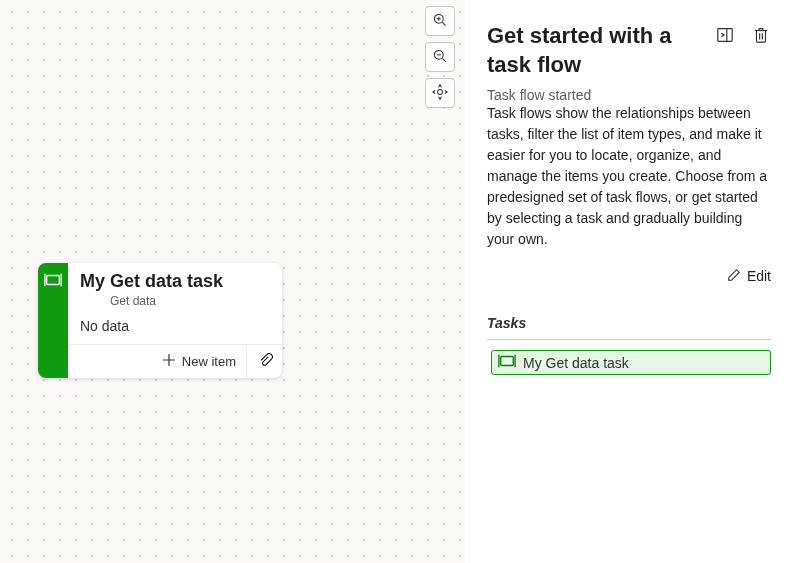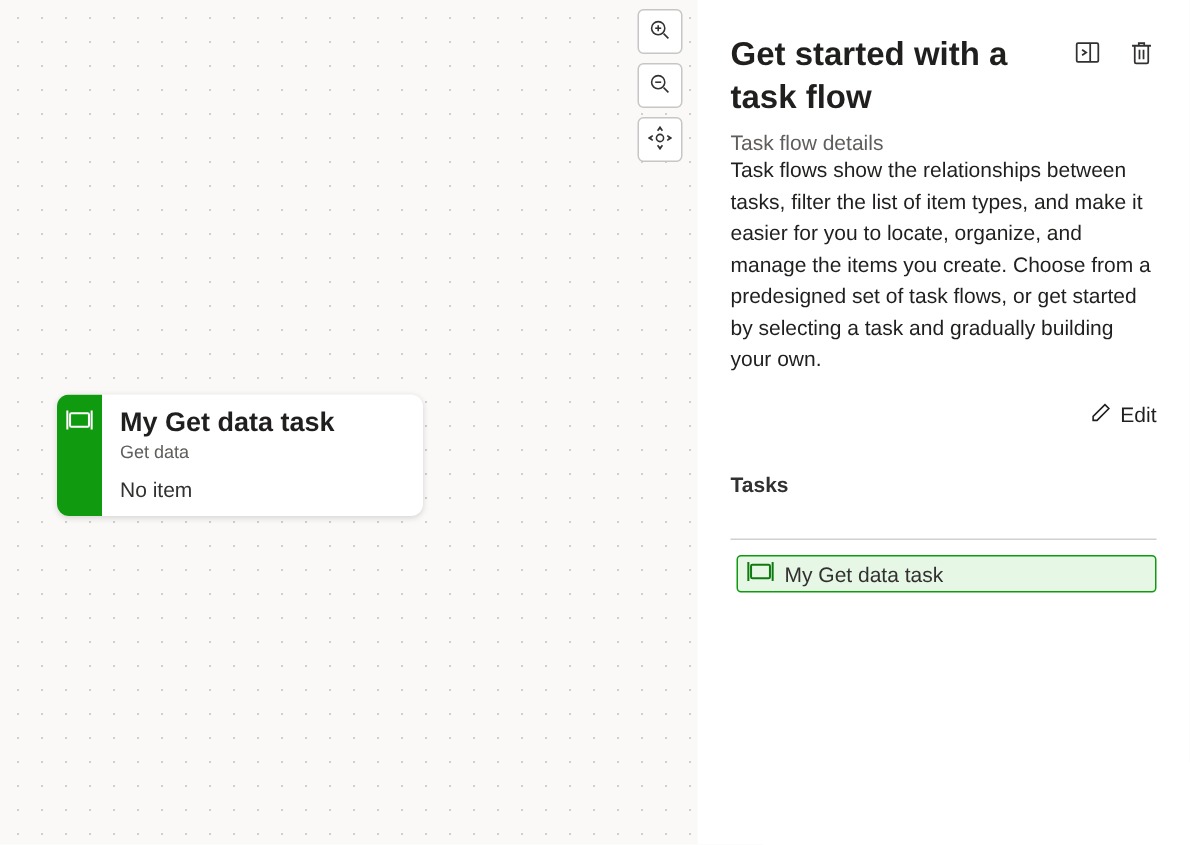--- a/index.html
+++ b/index.html
@@ -58,21 +58,21 @@
     background: #0f9a0f;
     display: flex;
     align-items: flex-start;
     justify-content: center;
     padding-top: 10px;
   }
   .stripe svg { width: 18px; height: 14px; }
   .task-card .card-body { flex: 1; display:flex; flex-direction:column; }
   .card-head { padding: 8px 12px 4px 12px; }
   .task-title { font-size: 18px; font-weight: 600; color: #201f1e; }
-  .task-subtitle { font-size: 12px; color: #605e5c; margin-top: 2px; }
+  .task-subtitle { font-size: 12px; color: #605e5c; margin-top: 2px; margin-left: 30px; }
   .task-noitems { font-size: 14px; color: #323130; padding: 6px 12px 10px 12px; }
   .card-footer {
     border-top: 1px solid #edebe9;
     display: flex;
     align-items: center;
     justify-content: flex-end;
     height: 34px;
   }
   .new-item-btn {
     display: flex; align-items: center; gap: 6px;
@@ -113,21 +113,21 @@
     background: none; border: none; cursor: pointer;
     display:flex; align-items:center; justify-content:center;
     color:#323130;
   }
   .icon-btn svg { width: 18px; height: 18px; }
   .panel-subtitle { font-size: 14px; color: #605e5c; margin-top: 8px; }
   .panel-body { font-size: 14px; color: #201f1e; line-height: 1.5; }
   .edit-row { display:flex; justify-content:flex-end; margin-top: 18px; }
   .edit-link { display:flex; align-items:flex-start; gap:6px; cursor:pointer; font-size:14px; color:#201f1e; }
   .edit-link svg { width:14px; height:14px; }
-  .section-label { font-size: 14px; font-weight:600; margin-top: 30px; padding-bottom: 28px; border-bottom:1px solid #d2d0ce; }
+  .section-label { font-size: 14px; font-weight:600; margin-top: 30px; padding-bottom: 8px; border-bottom:1px solid #d2d0ce;font-style:italic; }
   .task-count { font-size: 14px; font-weight:600; margin-top: 22px; margin-left:4px; }
   .task-chip {
     margin-top: 10px;
     display: inline-flex;
     align-items: center;
     gap: 7px;
     padding: 3px 10px 3px 6px;
     border: 1px solid #0f9a0f;
     background: #e6f7e6;
     border-radius: 3px;
@@ -187,21 +187,39 @@
           <line x1="1" y1="0" x2="1" y2="14"></line>
           <line x1="19" y1="0" x2="19" y2="14"></line>
         </svg>
       </span>
     </div>
     <div class="card-body">
       <div class="card-head">
         <div class="task-title">My Get data task</div>
         <div class="task-subtitle">Get data</div>
       </div>
-      <div class="task-noitems">No item</div>
+      <div class="task-noitems">No data</div>
+      <div class="card-footer">
+        <button class="new-item-btn">
+          <span>
+            <svg width="14" height="14" viewBox="0 0 14 14" stroke="currentColor" stroke-width="1.2">
+              <line x1="7" y1="1" x2="7" y2="13"></line>
+                <line x1="1" y1="7" x2="13" y2="7"></line>
+            </svg>
+          </span>
+          <span>New item</span>
+        </button>
+        <button class="attach-btn" aria-label="Attach">
+          <span>
+            <svg viewBox="0 0 20 20" stroke="currentColor" fill="none" stroke-width="1.3">
+              <path d="M14 6l-6.5 6.5a2.5 2.5 0 003.5 3.5L18 9a4 4 0 00-5.7-5.7L5 10.5"></path>
+            </svg>
+          </span>
+        </button>
+      </div>
     </div>
   </div>
 </div>
 
 <div class="panel">
   <div class="panel-header">
     <div class="panel-title">Get started with a task flow</div>
     <div class="panel-actions">
       <button class="icon-btn" aria-label="Open">
         <span>
@@ -218,21 +236,21 @@
             <polyline points="3,5 17,5"></polyline>
             <path d="M5 5v12a1 1 0 001 1h8a1 1 0 001-1V5"></path>
             <path d="M8 5V3h4v2"></path>
             <line x1="8.5" y1="8" x2="8.5" y2="15"></line>
             <line x1="11.5" y1="8" x2="11.5" y2="15"></line>
           </svg>
         </span>
       </button>
     </div>
   </div>
-  <div class="panel-subtitle">Task flow details</div>
+  <div class="panel-subtitle">Task flow started</div>
   <div class="panel-body">Task flows show the relationships between tasks, filter the list of item types, and make it easier for you to locate, organize, and manage the items you create. Choose from a predesigned set of task flows, or get started by selecting a task and gradually building your own.</div>
   <div class="edit-row">
     <div class="edit-link">
       <span>
         <svg viewBox="0 0 16 16" stroke="currentColor" fill="none" stroke-width="1.2">
           <path d="M11 2l3 3L5 14H2v-3z"></path>
         </svg>
       </span>
       <span>Edit</span>
     </div>

